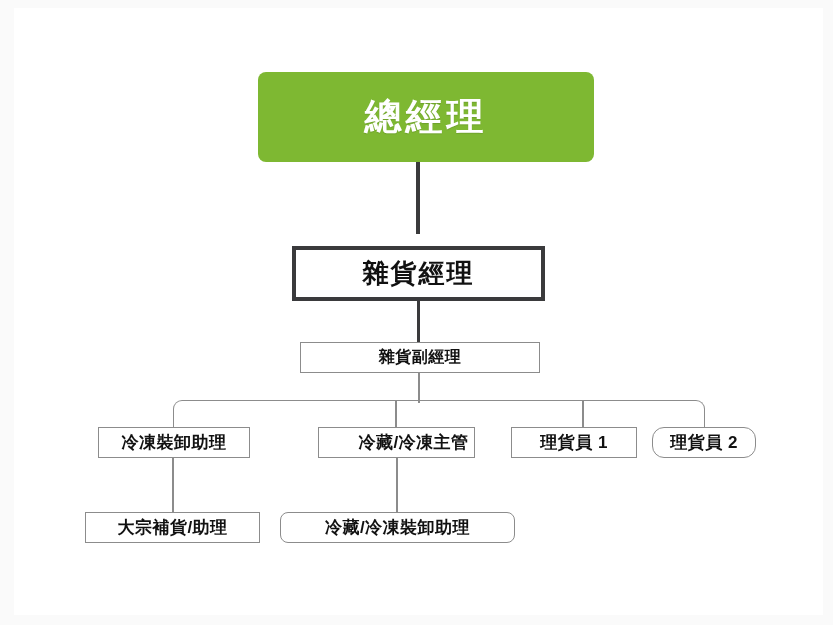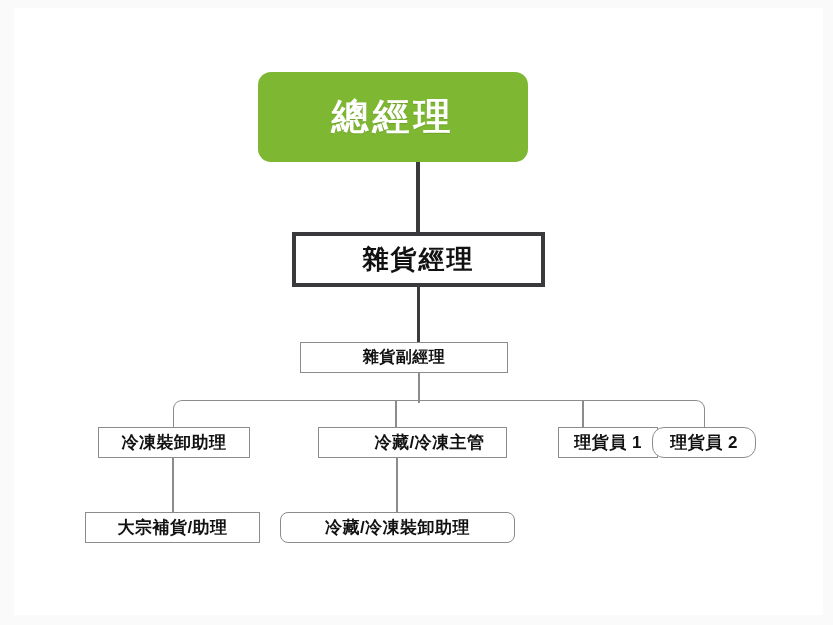--- a/index.html
+++ b/index.html
@@ -40,66 +40,66 @@
     background: #ffffff;
     color: #111111;
     white-space: nowrap;
     letter-spacing: 0.5px;
   }
 
   
   .node-root {
     left: 258px;
     top: 72px;
-    width: 270px;
+    width: 336px;
     height: 90px;
     background: #7eb832;
     border: none;
-    border-radius: 13px;
+    border-radius: 8px;
     color: #ffffff;
     font-size: 37px;
     font-weight: 700;
     letter-spacing: 4px;
     text-shadow: 0 1px 1px rgba(0,0,0,0.12);
   }
 
   
   .node-l2 {
     left: 292px;
-    top: 232px;
+    top: 246px;
     width: 253px;
     height: 55px;
     border: 4px solid #3a3a3c;
     font-size: 26px;
     font-weight: 700;
     letter-spacing: 2px;
   }
 
   
   .node-l3 {
     left: 300px;
     top: 342px;
-    width: 208px;
+    width: 240px;
     height: 31px;
     border: 1.5px solid #8c8c8c;
     font-size: 16px;
     font-weight: 700;
   }
 
   
   .node-l4 {
     top: 427px;
     height: 31px;
     border: 1.5px solid #8c8c8c;
     font-size: 17px;
     font-weight: 700;
   }
   .node-bulk-buyer { left: 98px;  width: 152px; }
-  .node-cold-sup   { left: 318px; width: 189px; padding-left: 34px; }
-  .node-stocker-1  { left: 558px; width: 100px; text-align: right; }
+  .node-cold-sup   { left: 318px; width: 157px; padding-left: 34px; }
+  .node-stocker-1  { left: 511px; width: 126px; text-align: right; }
   .node-stocker-2  { left: 652px; width: 104px; border-radius: 12px; }
 
   
   .node-l5 {
     top: 512px;
     height: 31px;
     border: 1.5px solid #8c8c8c;
     font-size: 17px;
     font-weight: 700;
   }

